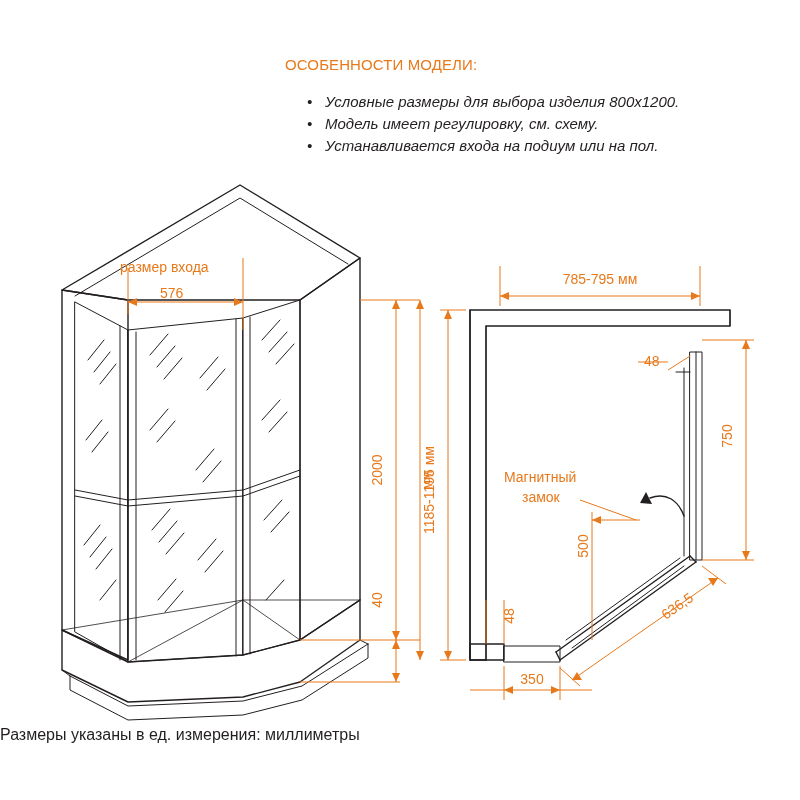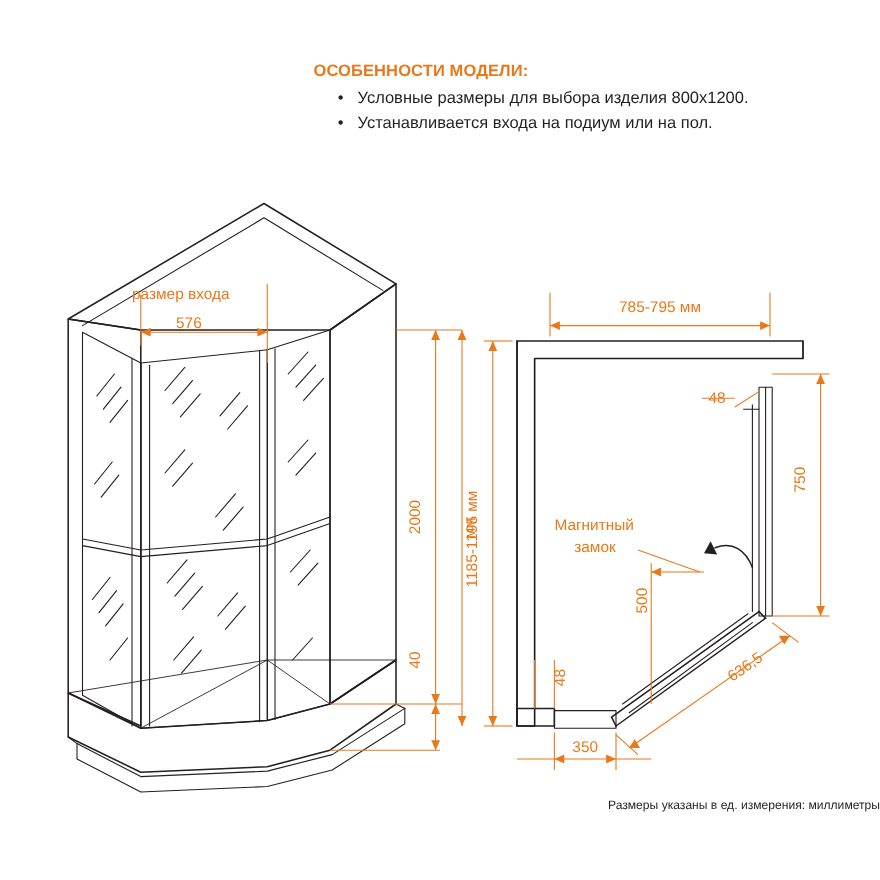--- a/index.html
+++ b/index.html
@@ -22,29 +22,30 @@
   }
   
   .features {
     position: absolute;
     left: 285px;
     top: 56px;
     width: 470px;
   }
   .features-title {
     color: #e8791b;
-    font-weight: bold;
+    font-weight: normal;
     font-size: 15px;
     letter-spacing: .1px;
-    margin: 0 0 6px 0;
+    margin: 0 0 18px 0;
   }
   .features ul {
     margin: 0;
     padding: 0 0 0 22px;
     list-style: none;
+    font-style: italic;
   }
   .features li {
     font-size: 15px;
     line-height: 22px;
     color: #231f20;
     position: relative;
     padding-left: 18px;
   }
   .features li::before {
     content: "\2022";
@@ -53,22 +54,22 @@
     top: 0;
     font-size: 15px;
     color: #231f20;
   }
   
   .footer-note {
     position: absolute;
     left: 0;
     top: 726px;
     width: 800px;
-    text-align: right;
-    font-size: 11px;
+    text-align: left;
+    font-size: 16px;
     color: #231f20;
   }
   
   svg.drawing {
     position: absolute;
     left: 0;
     top: 0;
   }
   .lbl {
     font-family: "Liberation Sans", sans-serif;
@@ -78,20 +79,21 @@
 </style>
 </head>
 <body>
 
 <div class="page">
 
   <div class="features">
     <div class="features-title">ОСОБЕННОСТИ МОДЕЛИ:</div>
     <ul>
       <li>Условные размеры для выбора изделия 800х1200.</li>
+      <li>Модель имеет регулировку, см. схему.</li>
       <li>Устанавливается входа на подиум или на пол.</li>
     </ul>
   </div>
 
   <svg class="drawing" width="800" height="800" viewBox="0 0 800 800">
 
     <g fill="none" stroke="#231f20" stroke-width="1.4" stroke-linejoin="round" stroke-linecap="round">
 
       <g>
 

